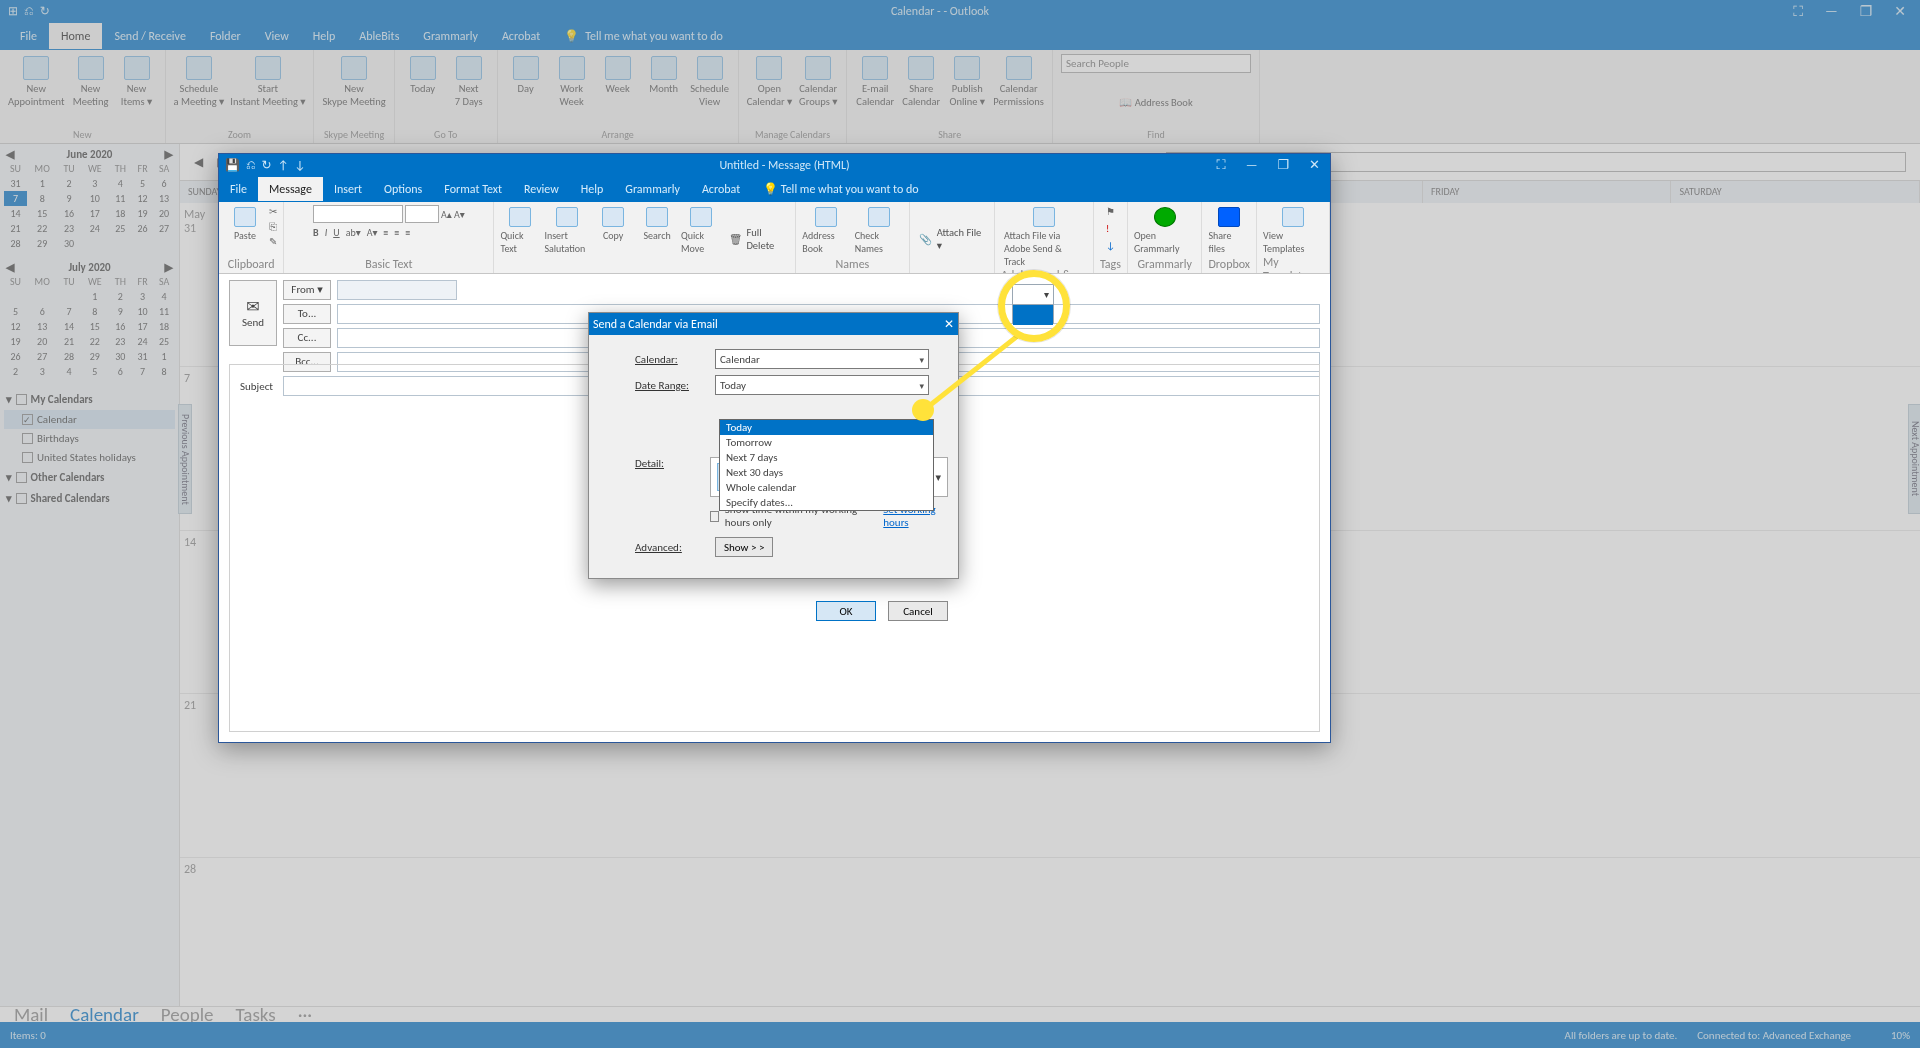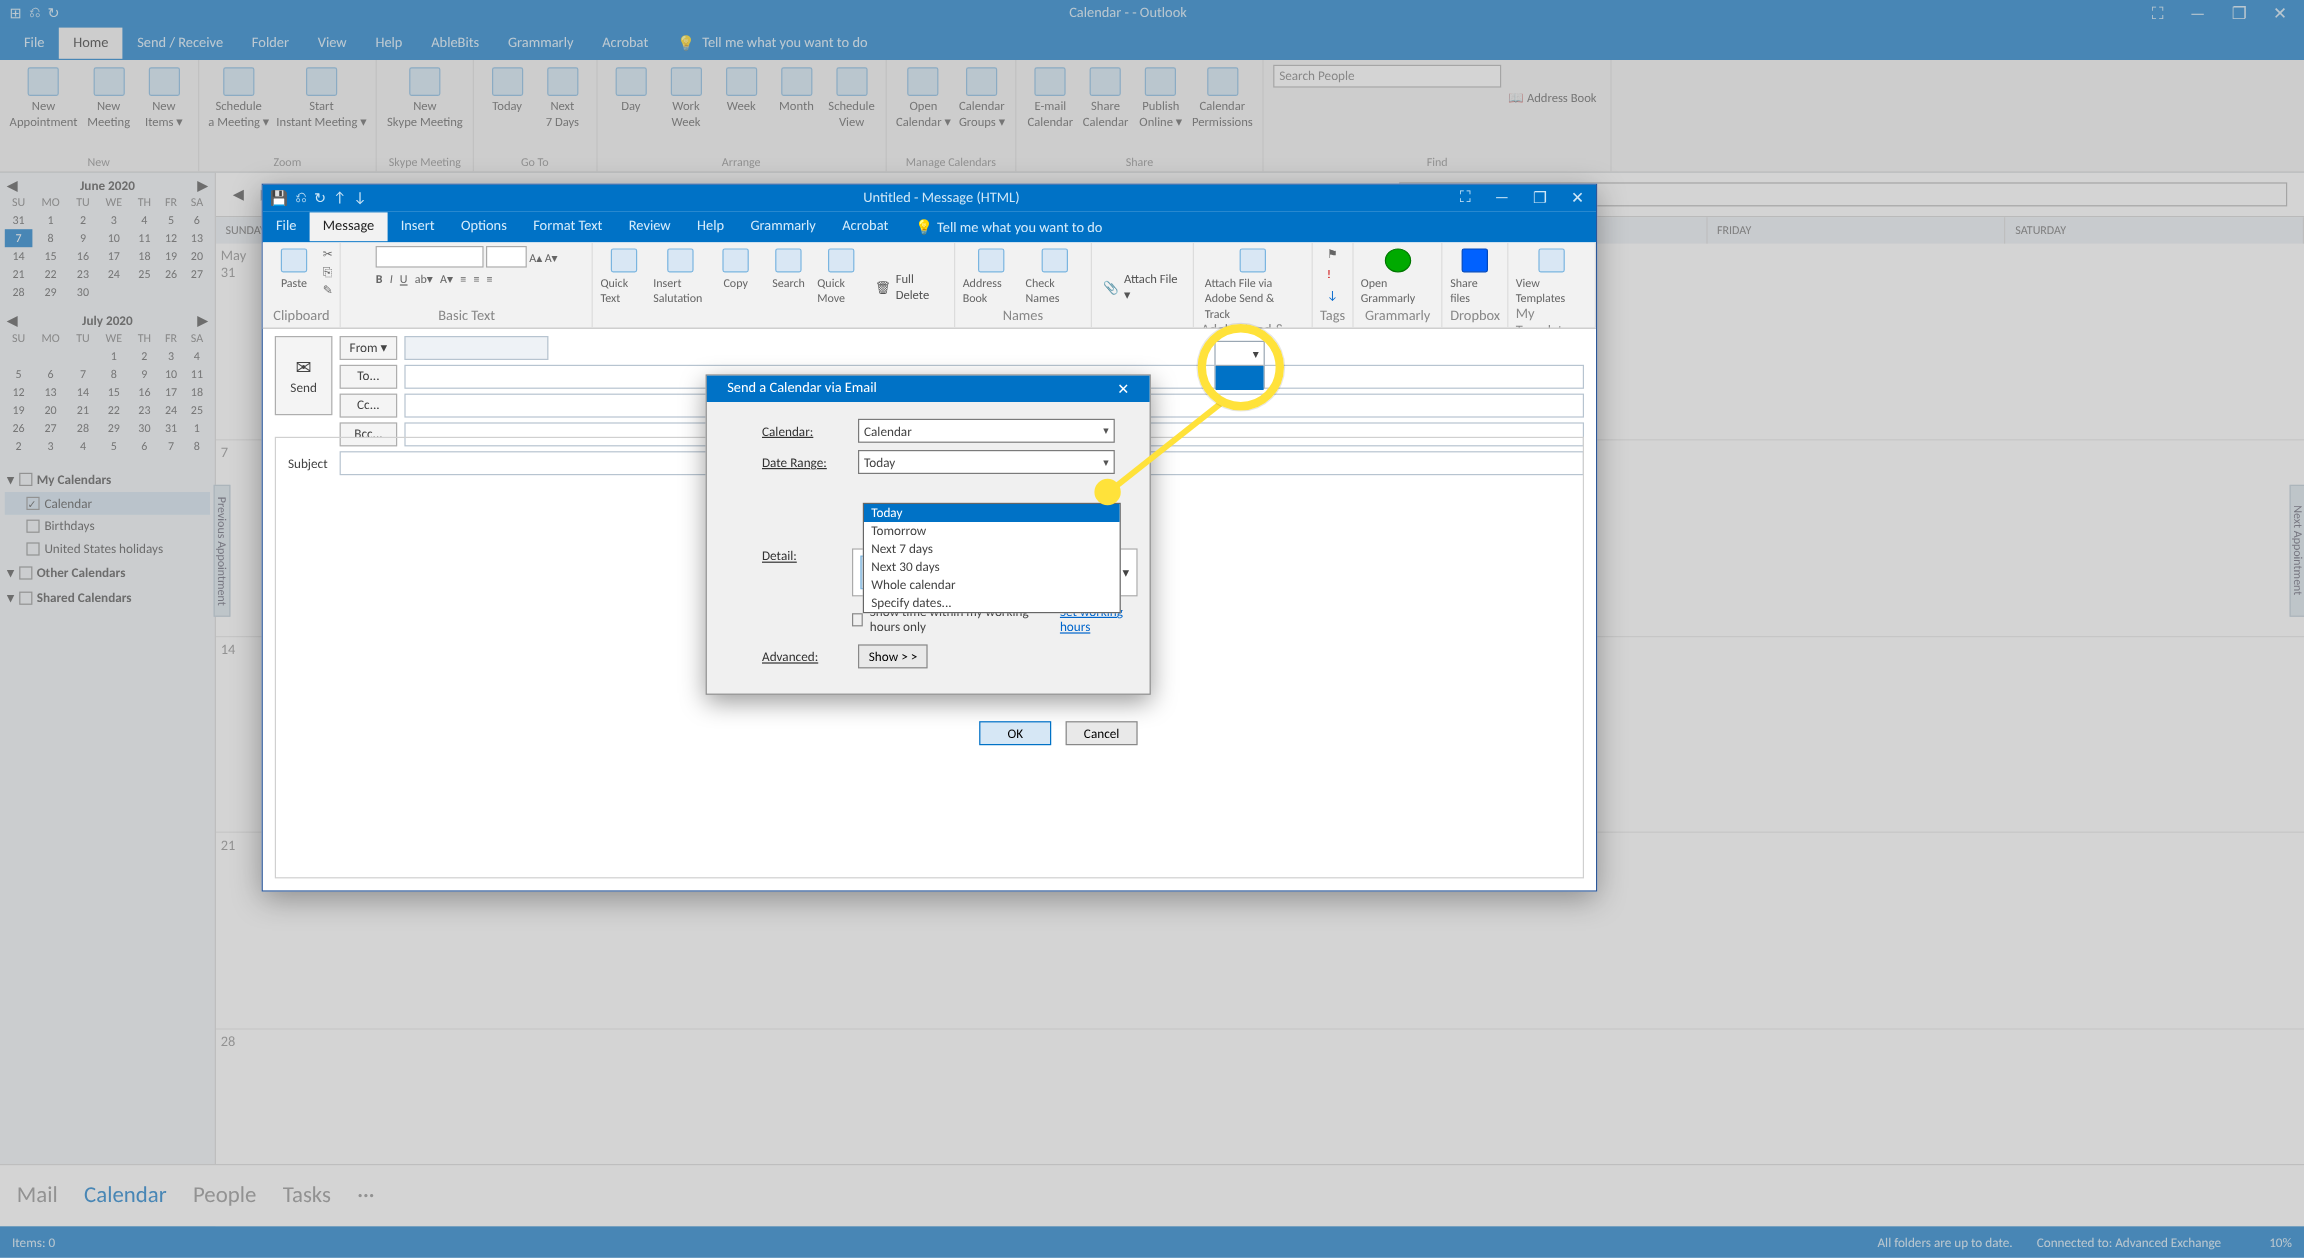--- a/index.html
+++ b/index.html
@@ -39,21 +39,21 @@
 #ol-cal { flex: 1; position: relative; background: #fff; }
 #ol-calhdr { height: 36px; display: flex; align-items: center; gap: 14px; padding-left: 14px; font-size: 12px; }
 #ol-calhdr .date { font-size: 18px; color: #0072c6; }
 #ol-calhdr .wx { display: flex; gap: 24px; font-size: 11px; color: #555; margin-left: 30px; }
 #ol-calgrid { position: absolute; top: 36px; bottom: 0; left: 0; right: 0; border-top: 1px solid #d0d0d0; }
 #ol-dayhdr { height: 22px; background: #e9eef4; display: flex; font-size: 10px; color: #666; }
 #ol-dayhdr div { flex: 1; padding: 4px 8px; border-right: 1px solid #d8d8d8; }
 #ol-weeks { position: absolute; top: 22px; bottom: 0; left: 0; right: 0; }
 .wrow { height: 20%; border-bottom: 1px solid #e6e6e6; display: flex; }
 .wrow .dn { width: 28px; font-size: 12px; color: #888; padding: 4px; }
-#ol-modes { position: absolute; bottom: 26px; left: 0; right: 0; height: 52px; background: #fff; border-top: 1px solid #d8d8d8; display: flex; align-items: center; gap: 22px; padding-left: 14px; font-size: 19px; color: #888; }
+#ol-modes { position: absolute; bottom: 26px; left: 0; right: 0; height: 16px; background: #fff; border-top: 1px solid #d8d8d8; display: flex; align-items: center; gap: 22px; padding-left: 14px; font-size: 19px; color: #888; }
 #ol-modes span.cur { color: #0072c6; }
 #ol-status { position: absolute; bottom: 0; left: 0; right: 0; height: 26px; background: #0072c6; color: #cfe7f7; font-size: 11px; display: flex; align-items: center; padding: 0 10px; justify-content: space-between; }
 
 #dimmer { position: absolute; inset: 0; background: rgba(160,160,160,0.45); z-index: 5; pointer-events: none; }
 
 
 #msgwin { position: absolute; left: 218px; top: 153px; width: 1113px; height: 590px; background: #fff; z-index: 10; box-shadow: 0 6px 24px rgba(0,0,0,.35); border: 1px solid #2b579a; }
 #msg-titlebar { height: 22px; background: #0072c6; color: #cfe7f7; font-size: 12px; display: flex; align-items: center; }
 #msg-titlebar .left { width: 160px; padding-left: 6px; display: flex; gap: 6px; }
 #msg-titlebar .right { width: 140px; display: flex; justify-content: flex-end; gap: 20px; padding-right: 10px; font-size: 13px; }
@@ -71,21 +71,21 @@
 .fldrow { display: flex; align-items: center; gap: 6px; margin-bottom: 4px; }
 .fldrow .btn { width: 48px; height: 20px; border: 1px solid #aeaeae; background: #f4f4f4; font-size: 11px; text-align: center; line-height: 18px; }
 .fldrow .inp { flex: 1; height: 20px; border: 1px solid #b7c4d0; }
 .fldrow .lbl { width: 48px; font-size: 11px; text-align: right; padding-right: 4px; }
 #msg-send { width: 48px; height: 66px; border: 1px solid #aeaeae; background: #f4f4f4; display: flex; flex-direction: column; align-items: center; justify-content: center; font-size: 11px; margin-right: 6px; }
 #msg-body { border: 1px solid #d0d0d0; position: absolute; left: 10px; right: 10px; top: 210px; bottom: 10px; }
 .sidehandle { width: 14px; height: 110px; background: #d7e3ec; border: 1px solid #b6c6d2; writing-mode: vertical-rl; text-align: center; font-size: 10px; color: #556; display: flex; align-items: center; justify-content: center; }
 
 
 #dlg { position: absolute; left: 588px; top: 312px; width: 371px; height: 267px; background: #f0f0f0; border: 1px solid #8a8a8a; z-index: 30; box-shadow: 0 6px 20px rgba(0,0,0,.4); font-size: 11px; }
-#dlg-title { height: 22px; background: #0072c6; color: #fff; display: flex; align-items: center; justify-content: space-between; padding: 0 17px; font-size: 12px; }
+#dlg-title { height: 22px; background: #0072c6; color: #fff; display: flex; align-items: center; justify-content: space-between; padding: 0 4px; font-size: 12px; }
 #dlg-body { padding: 10px 10px 8px 10px; }
 #dlg-body .intro { display: flex; align-items: center; gap: 10px; margin-bottom: 12px; }
 #dlg-body label.k { display: inline-block; width: 72px; text-align: left; color: #333; text-decoration: underline; }
 .selbox { border: 1px solid #7a7a7a; background: #fff; height: 20px; display: flex; align-items: center; justify-content: space-between; padding: 0 4px; font-size: 11px; }
 .selbox .arr { font-size: 9px; color: #555; }
 #dd { position: absolute; border: 1px solid #666; background: #fff; z-index: 40; font-size: 11px; }
 #dd div { padding: 1px 6px; }
 #dd div.hi { background: #0072c6; color: #fff; }
 #dlg-btns { display: flex; justify-content: flex-end; gap: 12px; padding: 0 10px 8px 0; margin-top: 28px; }
 #dlg-btns button { width: 60px; height: 20px; border: 1px solid #888; background: #e9e9e9; font-size: 11px; }
@@ -239,21 +239,21 @@
           </div>
           <div class="rbtn">
             <div class="ico"></div>
             <span>Calendar<br>Permissions</span>
           </div>
         </div>
         <div class="glabel">Share</div>
       </div>
       <div class="rgroup">
         <div class="btns">
-          <div id="ol-find" style="display: flex; gap: 2px; align-items: flex-start;">
+          <div id="ol-find" style="display: flex; flex-direction: column; gap: 2px; align-items: center;">
             <input placeholder="Search People" style="">
             <div class="tiny">📖 Address Book</div>
           </div>
         </div>
         <div class="glabel">Find</div>
       </div>
     </div>
 
   <div id="ol-body">
     <div id="ol-nav">

